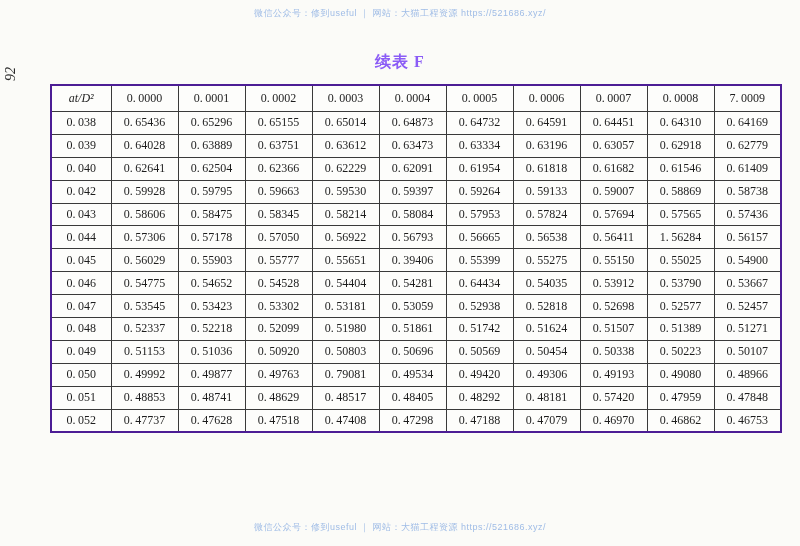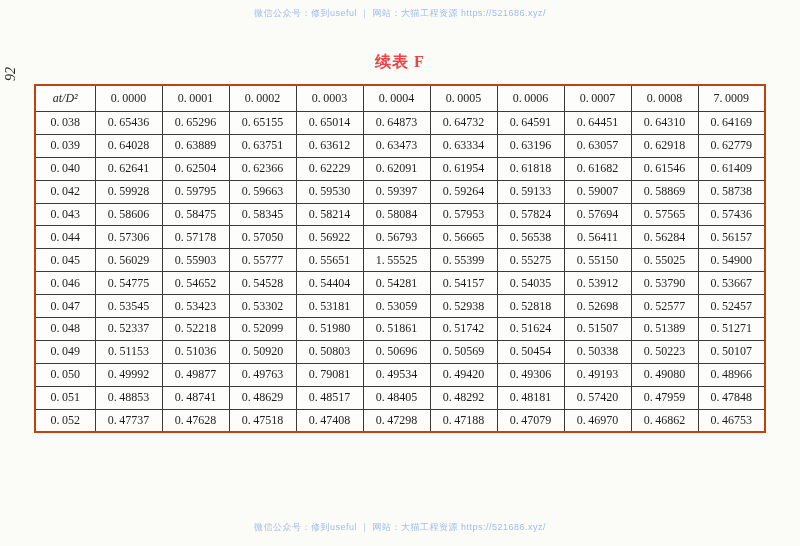--- a/index.html
+++ b/index.html
@@ -33,41 +33,41 @@
     color:#2a2a2a;
     text-align:center;
   }
   .table-title{
     position:absolute;
     top:52px;left:0;width:800px;
     text-align:center;
     font-size:16px;
     font-weight:bold;
     letter-spacing:1px;
-    color:#ef4444;
+    color:#8b5cf6;
   }
   table.data-table{
     position:absolute;
     top:84px;left:34px;
     width:732px;
     border-collapse:collapse;
     table-layout:fixed;
     background:#fdfdfb;
   }
   table.data-table th, table.data-table td{
     border:1px solid #3a3a3a;
     text-align:center;
     vertical-align:middle;
     font-size:12px;
     font-weight:normal;
     color:#1d1d1d;
     padding:0;
     white-space:nowrap;
   }
-  table.data-table{border:2px solid #c2410c;}
+  table.data-table{border:2px solid #4c1d95;margin-left:16px;}
   table.data-table th{height:25px;}
   table.data-table td{height:21.9px;}
   th.corner{font-style:italic;}
 </style>
 </head>
 <body>
 
 <div class="watermark top">微信公众号：修到useful ｜ 网站：大猫工程资源 https://521686.xyz/</div>
 
 <div class="page-number">92</div>
@@ -172,44 +172,44 @@
       <tr>
         <td>0. 044</td>
         <td>0. 57306</td>
         <td>0. 57178</td>
         <td>0. 57050</td>
         <td>0. 56922</td>
         <td>0. 56793</td>
         <td>0. 56665</td>
         <td>0. 56538</td>
         <td>0. 56411</td>
-        <td>0. 56284</td>
+        <td>1. 56284</td>
         <td>0. 56157</td>
       </tr>
       <tr>
         <td>0. 045</td>
         <td>0. 56029</td>
         <td>0. 55903</td>
         <td>0. 55777</td>
         <td>0. 55651</td>
-        <td>1. 55525</td>
+        <td>0. 39406</td>
         <td>0. 55399</td>
         <td>0. 55275</td>
         <td>0. 55150</td>
         <td>0. 55025</td>
         <td>0. 54900</td>
       </tr>
       <tr>
         <td>0. 046</td>
         <td>0. 54775</td>
         <td>0. 54652</td>
         <td>0. 54528</td>
         <td>0. 54404</td>
         <td>0. 54281</td>
-        <td>0. 54157</td>
+        <td>0. 64434</td>
         <td>0. 54035</td>
         <td>0. 53912</td>
         <td>0. 53790</td>
         <td>0. 53667</td>
       </tr>
       <tr>
         <td>0. 047</td>
         <td>0. 53545</td>
         <td>0. 53423</td>
         <td>0. 53302</td>

